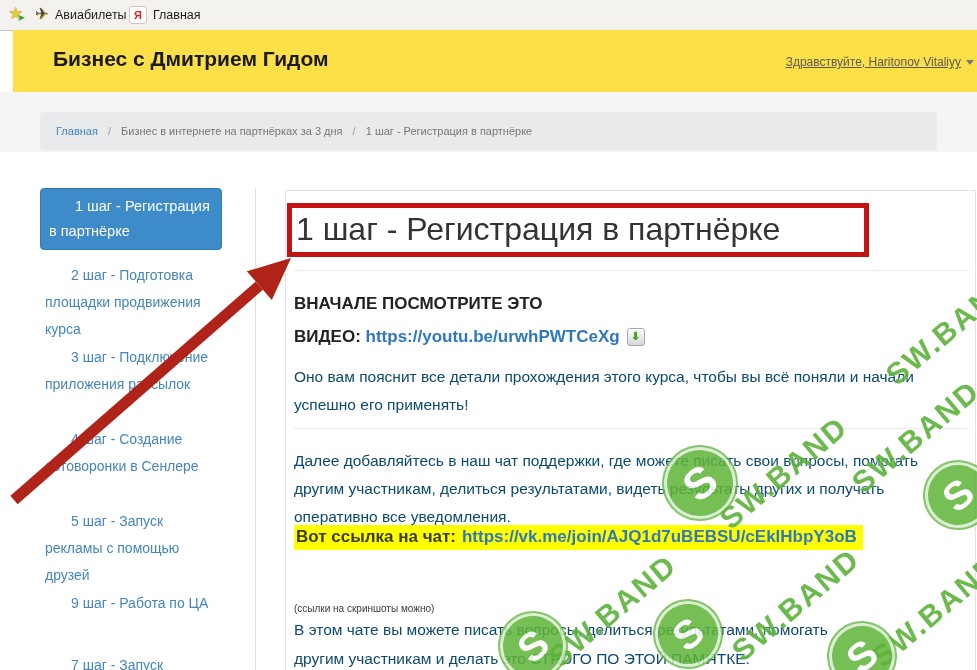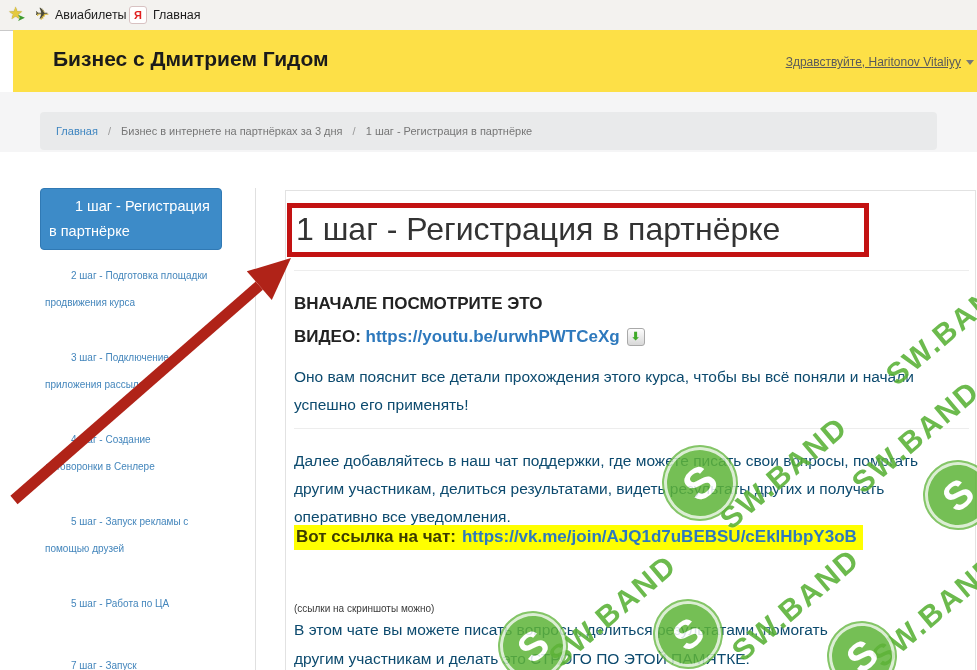--- a/index.html
+++ b/index.html
@@ -32,21 +32,21 @@
   .breadcrumb{position:absolute;left:40px;top:112px;width:897px;height:38px;background:#e9eaeb;
               border-radius:4px;font-size:11px;line-height:38px;padding-left:16px;box-sizing:border-box;}
   .crumb-link{color:#3e85c0;text-decoration:none;cursor:pointer;}
   .crumb-sep{color:#9a9a9a;padding:0 7px;}
   .crumb-current{color:#767676;}
 
   
   .side-active{position:absolute;left:40px;top:188px;width:182px;box-sizing:border-box;
                background:#3d8bc8;border:1px solid #3079b4;border-radius:4px;color:#fff;
                font-size:14.5px;line-height:25px;padding:5px 8px;text-indent:26px;cursor:pointer;}
-  .side-item{position:absolute;left:45px;width:166px;font-size:10px;line-height:27px;
+  .side-item{position:absolute;left:45px;width:166px;font-size:14px;line-height:27px;
              color:#4486bc;text-indent:26px;cursor:pointer;}
   .side-item-2{top:262px;} .side-item-3{top:344px;} .side-item-4{top:426px;}
   .side-item-5{top:508px;} .side-item-6{top:590px;} .side-item-7{top:652px;}
   .side-divider{position:absolute;left:255px;top:188px;width:1px;height:482px;background:#e0e0e0;}
 
   
   .card{position:absolute;left:285px;top:190px;width:691px;height:530px;background:#fff;
         border:1px solid #e2e2e2;box-sizing:border-box;}
   .title-red-box{position:absolute;left:1px;top:12px;width:582px;height:54px;
                  border:5px solid #c31212;box-sizing:border-box;z-index:45;}
@@ -115,21 +115,21 @@
     <span class="crumb-current">Бизнес в интернете на партнёрках за 3 дня</span>
     <span class="crumb-sep">/</span>
     <span class="crumb-current">1 шаг - Регистрация в партнёрке</span>
   </div>
 
   <div class="side-active">1 шаг - Регистрация в партнёрке</div>
   <div class="side-item side-item-2">2 шаг - Подготовка площадки продвижения курса</div>
   <div class="side-item side-item-3">3 шаг - Подключение приложения рассылок</div>
   <div class="side-item side-item-4">4 шаг - Создание автоворонки в Сенлере</div>
   <div class="side-item side-item-5">5 шаг - Запуск рекламы с помощью друзей</div>
-  <div class="side-item side-item-6">5 шаг - Работа по ЦА</div>
+  <div class="side-item side-item-6">9 шаг - Работа по ЦА</div>
   <div class="side-item side-item-7">7 шаг - Запуск</div>
   <div class="side-divider"></div>
 
   <div class="card">
     <div class="title-red-box"></div>
     <h1 class="page-title" style="margin:0;">1 шаг - Регистрация в партнёрке</h1>
     <div class="h-divider div-1"></div>
 
     <div class="sec-video">
       <span>ВНАЧАЛЕ ПОСМОТРИТЕ ЭТО</span><br>

